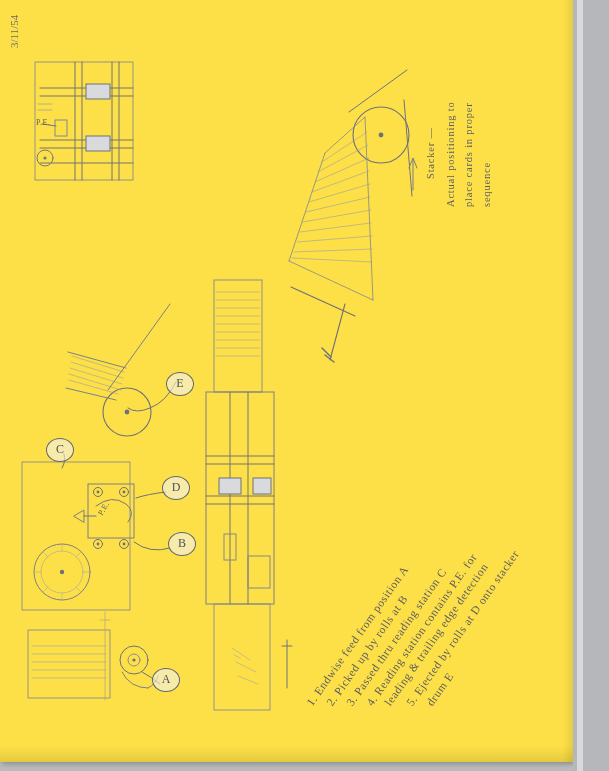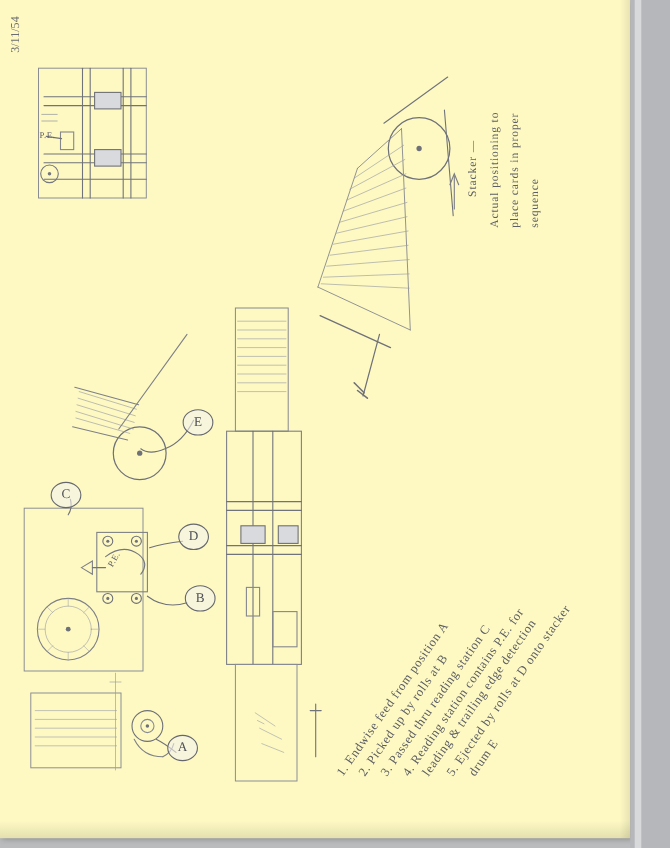--- a/index.html
+++ b/index.html
@@ -15,21 +15,21 @@
     background: #b9bbbd;
     font-family: "Liberation Sans", sans-serif;
   }
   
   #paper {
     position: absolute;
     left: 0;
     top: 0;
     width: 573px;
     height: 762px;
-    background: #fef9c3;
+    background: #fde047;
     box-shadow: 2px 2px 5px rgba(0,0,0,0.25);
   }
   
   #paper:after {
     content: "";
     position: absolute;
     right: 0; top: 0;
     width: 10px; height: 100%;
     background: linear-gradient(to right, rgba(0,0,0,0.0), rgba(0,0,0,0.09));
   }

